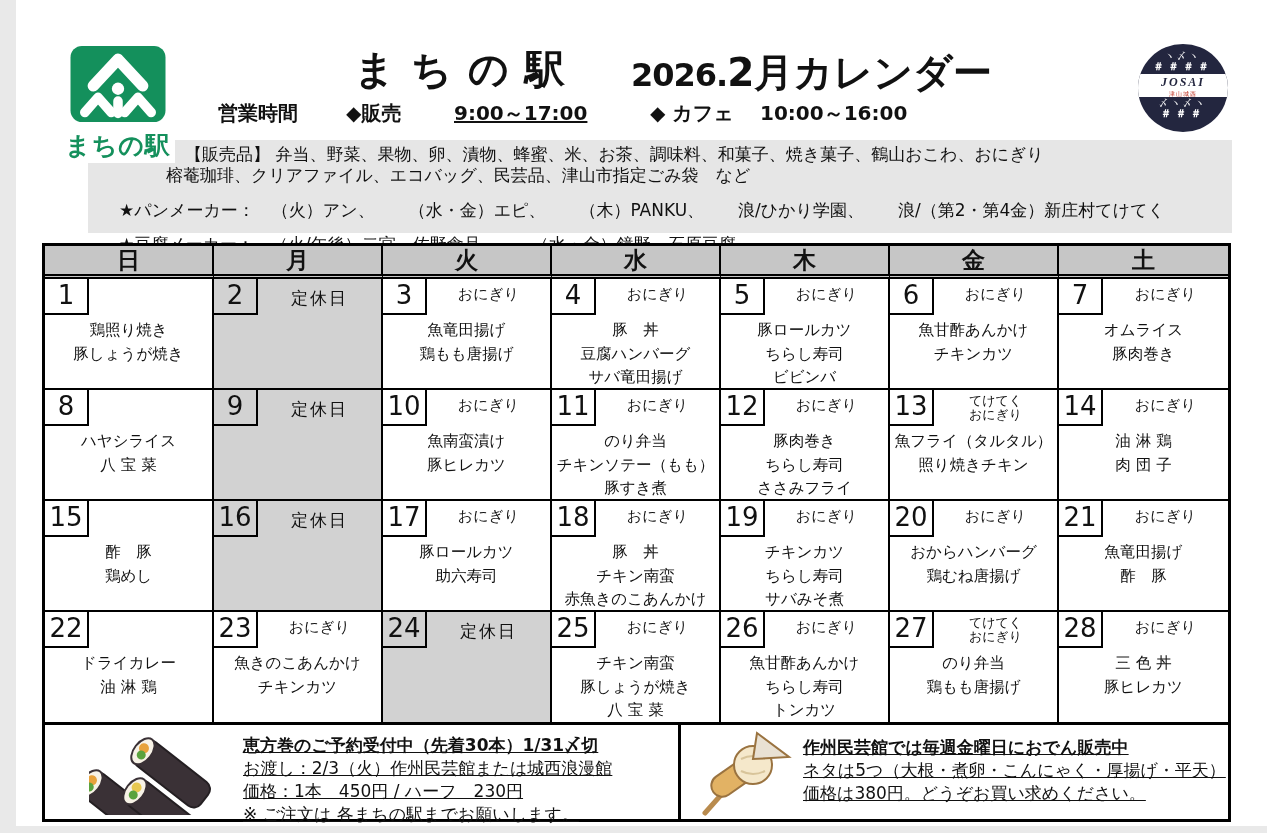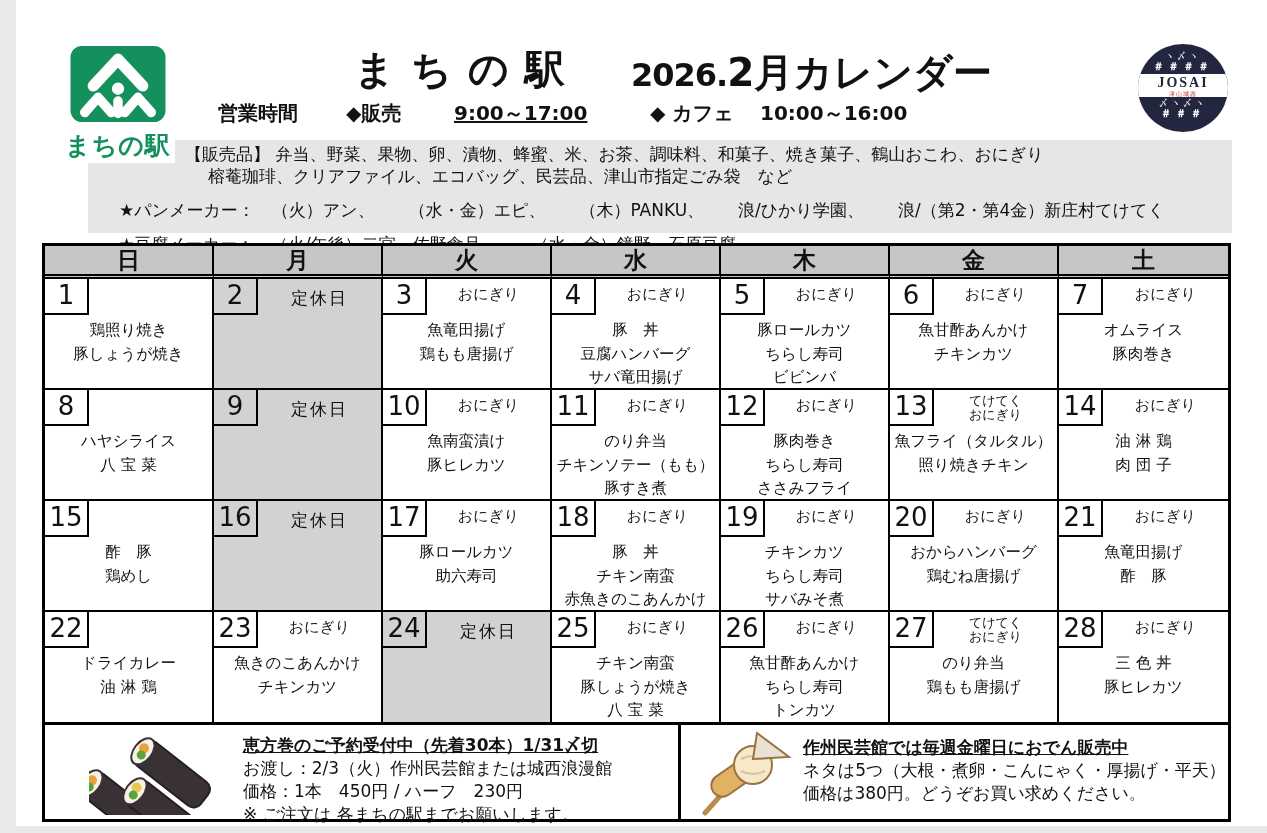--- a/index.html
+++ b/index.html
@@ -20,29 +20,29 @@
   .hours-line span { position:absolute; white-space:nowrap; }
   .h-label { left:202px; } .h-sales { left:330px; } .h-sales-t { left:438px;text-decoration:underline; }
   .h-cafe { left:634px; } .h-cafe-t { left:744px; }
 
   
   .badge { position:absolute; left:1122px; top:44px; width:90px; height:88px; background:#23263f;
            border-radius:50%; overflow:hidden; text-align:center; color:#fff; z-index:5; }
   .badge .deco { font-size:9px; line-height:10px; letter-spacing:3px; }
   .badge .hash { font-size:11px; line-height:11px; letter-spacing:4px; font-weight:bold; }
   .badge .band { background:#fff; color:#23263f; margin:2px 0 1px; padding:0 2px; }
-  .badge .band .nm { font-family:"Liberation Serif", serif; font-weight:bold; font-size:14px;
-                     letter-spacing:2px; line-height:17px; }
+  .badge .band .nm { font-family:"Liberation Serif", serif; font-weight:bold; font-size:12px;
+                     letter-spacing:2px; line-height:17px;font-style:italic; }
   .badge .band .sub { font-size:6px; line-height:6px; color:#c0392b; letter-spacing:1px; }
   .badge .pad-top { margin-top:7px; }
 
   
   .info-box { position:absolute; left:72px; top:140px; width:1144px; height:93px; background:#e6e6e6;
               font-size:17px; line-height:22px; padding-top:3px; white-space:nowrap; }
-  .ind1 { padding-left:97px; } .ind2 { padding-left:120px; } .ind3 { padding-left:31px;margin-top:12px; }
+  .ind1 { padding-left:97px; } .ind2 { padding-left:78px;font-family:Liberation Serif, serif; } .ind3 { padding-left:31px;margin-top:12px; }
 
   
   .cal { position:absolute; left:26px; top:243px; width:1189px; border:3px solid #000; background:#fff; }
   .cal-grid { display:grid; grid-template-columns:repeat(7,1fr); }
   .wd { height:33px; background:#c6c6c6; border-right:2px solid #000; border-bottom:5px double #000;
         font-size:23px; font-weight:bold; display:flex; align-items:center; justify-content:center; }
   .cal-grid > :nth-child(7n) { border-right:none; }
   .cell { height:111px; border-right:2px solid #000; border-bottom:2px solid #000; background:#fff; overflow:hidden; }
   .cal-grid > :nth-child(n+29) { height:113px; border-bottom:3px solid #000; }
   .cell.closed { background:#d2d2d2; }
@@ -53,21 +53,21 @@
   .lbl { flex:1; text-align:center; font-size:15px; padding-top:8px; line-height:1.05; white-space:pre-line; }
   .lbl.small { font-size:13px; padding-top:4px; }
   .closedtxt { flex:1; text-align:center; font-size:17px; padding-top:8px; letter-spacing:2px; display:none; }
   .cell.closed .closedtxt { display:block; }
   .menu { text-align:center; font-size:15.5px; line-height:1.52; margin-top:4px; }
 
   
   .cal-footer { display:flex; height:94px; }
   .f-left { width:636px; border-right:3px solid #000; position:relative; }
   .f-right { flex:1; position:relative;border-radius:32px; }
-  .f-text { position:absolute; font-size:17px; line-height:23px; white-space:nowrap; }
+  .f-text { position:absolute; font-size:17px; line-height:23px; white-space:nowrap;text-decoration:underline; }
   .f-left .f-text { left:198px; top:9px; }
   .f-right .f-text { left:122px; top:11px; }
   .f-title { font-weight:bold; text-decoration:underline; }
   .f-img-left { position:absolute; left:44px; top:4px; }
   .f-img-right { position:absolute; left:14px; top:2px; }
 </style>
 </head>
 <body>
 
 <div id="sheet">

